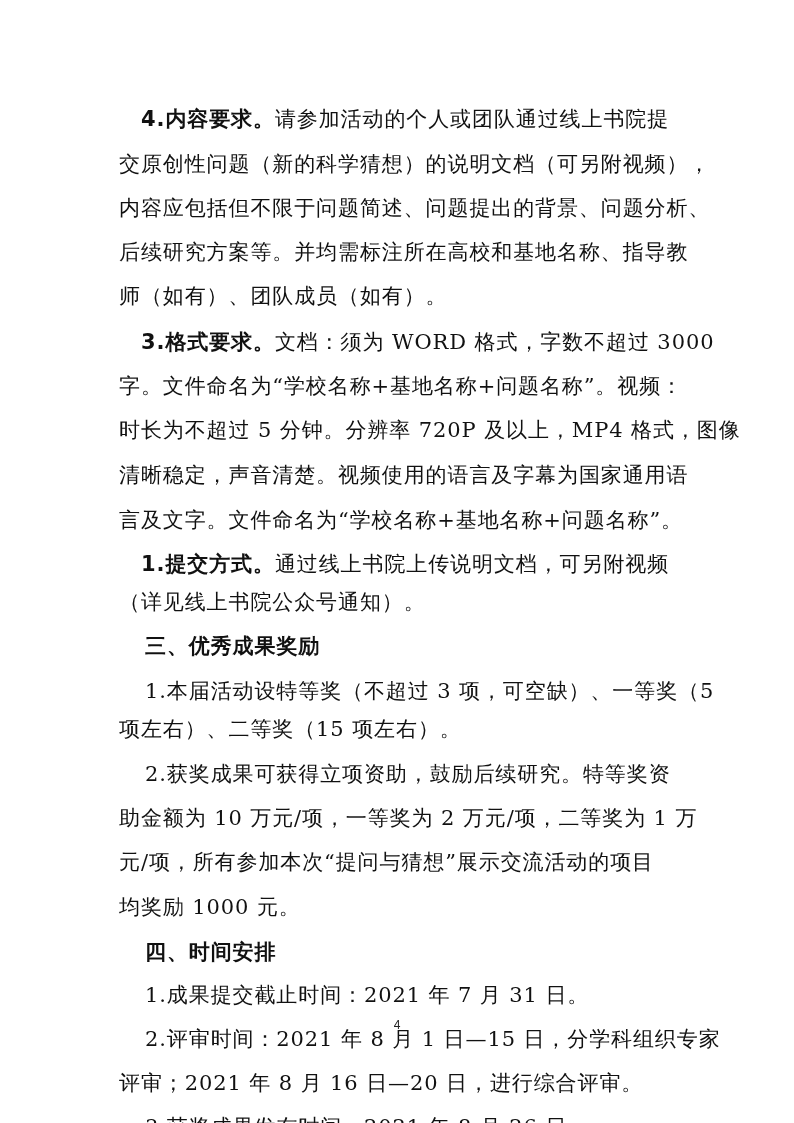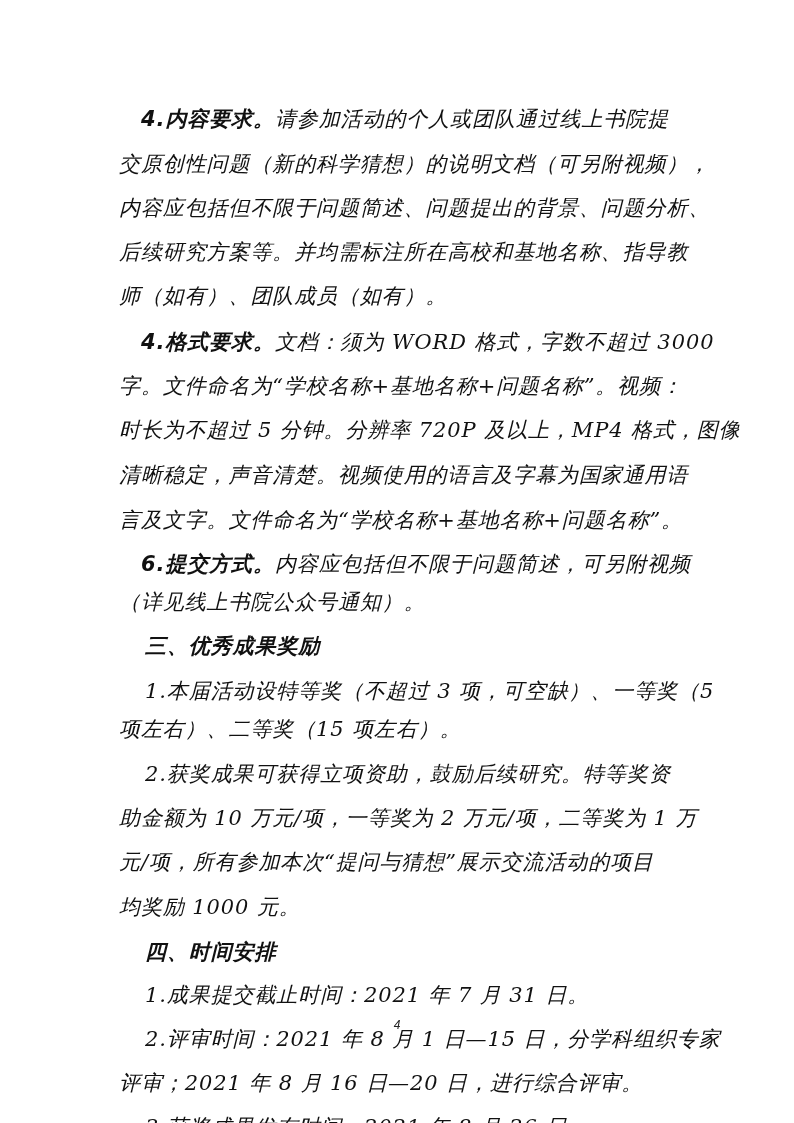--- a/index.html
+++ b/index.html
@@ -1,21 +1,20 @@
 <!DOCTYPE html>
 <html><head>
   <meta charset="utf-8">
   <style>
     html, body { margin: 0; padding: 0; background: #ffffff; }
     body { width: 794px; height: 1123px; position: relative; overflow: hidden; }
     .page {
       position: absolute; left: 0; top: 0; width: 794px; height: 1123px;
       background: #ffffff; color: #111111;
       font-family: "DejaVu Serif", "Liberation Serif", serif;
-      font-style: italic;
     }
     .line {
       position: absolute; left: 0; width: 794px;
       font-size: 21px; line-height: 24px; height: 24px;
       white-space: nowrap; letter-spacing: 0.9px;
     }
     .bold { font-family: "DejaVu Sans", "Liberation Sans", sans-serif; font-weight: bold; }
     .heading { font-family: "DejaVu Sans", "Liberation Sans", sans-serif; font-weight: bold; font-size: 21px; }
     .page-number {
       position: absolute; top: 1018px; left: 0; width: 794px; text-align: center;
@@ -29,29 +28,29 @@
 
   <div class="line" style="top:107px; left:141px;">
     <span class="bold">4.内容要求。</span><span>请参加活动的个人或团队通过线上书院提</span>
   </div>
   <div class="line" style="top:152px; left:119px;">交原创性问题（新的科学猜想）的说明文档（可另附视频），</div>
   <div class="line" style="top:196px; left:119px;">内容应包括但不限于问题简述、问题提出的背景、问题分析、</div>
   <div class="line" style="top:240px; left:119px;">后续研究方案等。并均需标注所在高校和基地名称、指导教</div>
   <div class="line" style="top:284px; left:119px;">师（如有）、团队成员（如有）。</div>
 
   <div class="line" style="top:330px; left:141px;">
-    <span class="bold">4.格式要求。</span><span>文档：须为 WORD 格式，字数不超过 3000</span>
+    <span class="bold">3.格式要求。</span><span>文档：须为 WORD 格式，字数不超过 3000</span>
   </div>
   <div class="line" style="top:374px; left:119px;">字。文件命名为“学校名称+基地名称+问题名称”。视频：</div>
   <div class="line" style="top:418px; left:119px;">时长为不超过 5 分钟。分辨率 720P 及以上，MP4 格式，图像</div>
   <div class="line" style="top:463px; left:119px;">清晰稳定，声音清楚。视频使用的语言及字幕为国家通用语</div>
   <div class="line" style="top:508px; left:119px;">言及文字。文件命名为“学校名称+基地名称+问题名称”。</div>
 
   <div class="line" style="top:552px; left:141px;">
-    <span class="bold">6.提交方式。</span><span>内容应包括但不限于问题简述，可另附视频</span>
+    <span class="bold">1.提交方式。</span><span>通过线上书院上传说明文档，可另附视频</span>
   </div>
   <div class="line" style="top:590px; left:119px;">（详见线上书院公众号通知）。</div>
 
   <div class="line heading" style="top:634px; left:145px;">三、优秀成果奖励</div>
   <div class="line" style="top:679px; left:145px;">1.本届活动设特等奖（不超过 3 项，可空缺）、一等奖（5</div>
   <div class="line" style="top:717px; left:119px;">项左右）、二等奖（15 项左右）。</div>
   <div class="line" style="top:762px; left:145px;">2.获奖成果可获得立项资助，鼓励后续研究。特等奖资</div>
   <div class="line" style="top:806px; left:119px;">助金额为 10 万元/项，一等奖为 2 万元/项，二等奖为 1 万</div>
   <div class="line" style="top:850px; left:119px;">元/项，所有参加本次“提问与猜想”展示交流活动的项目</div>
   <div class="line" style="top:895px; left:119px;">均奖励 1000 元。</div>

